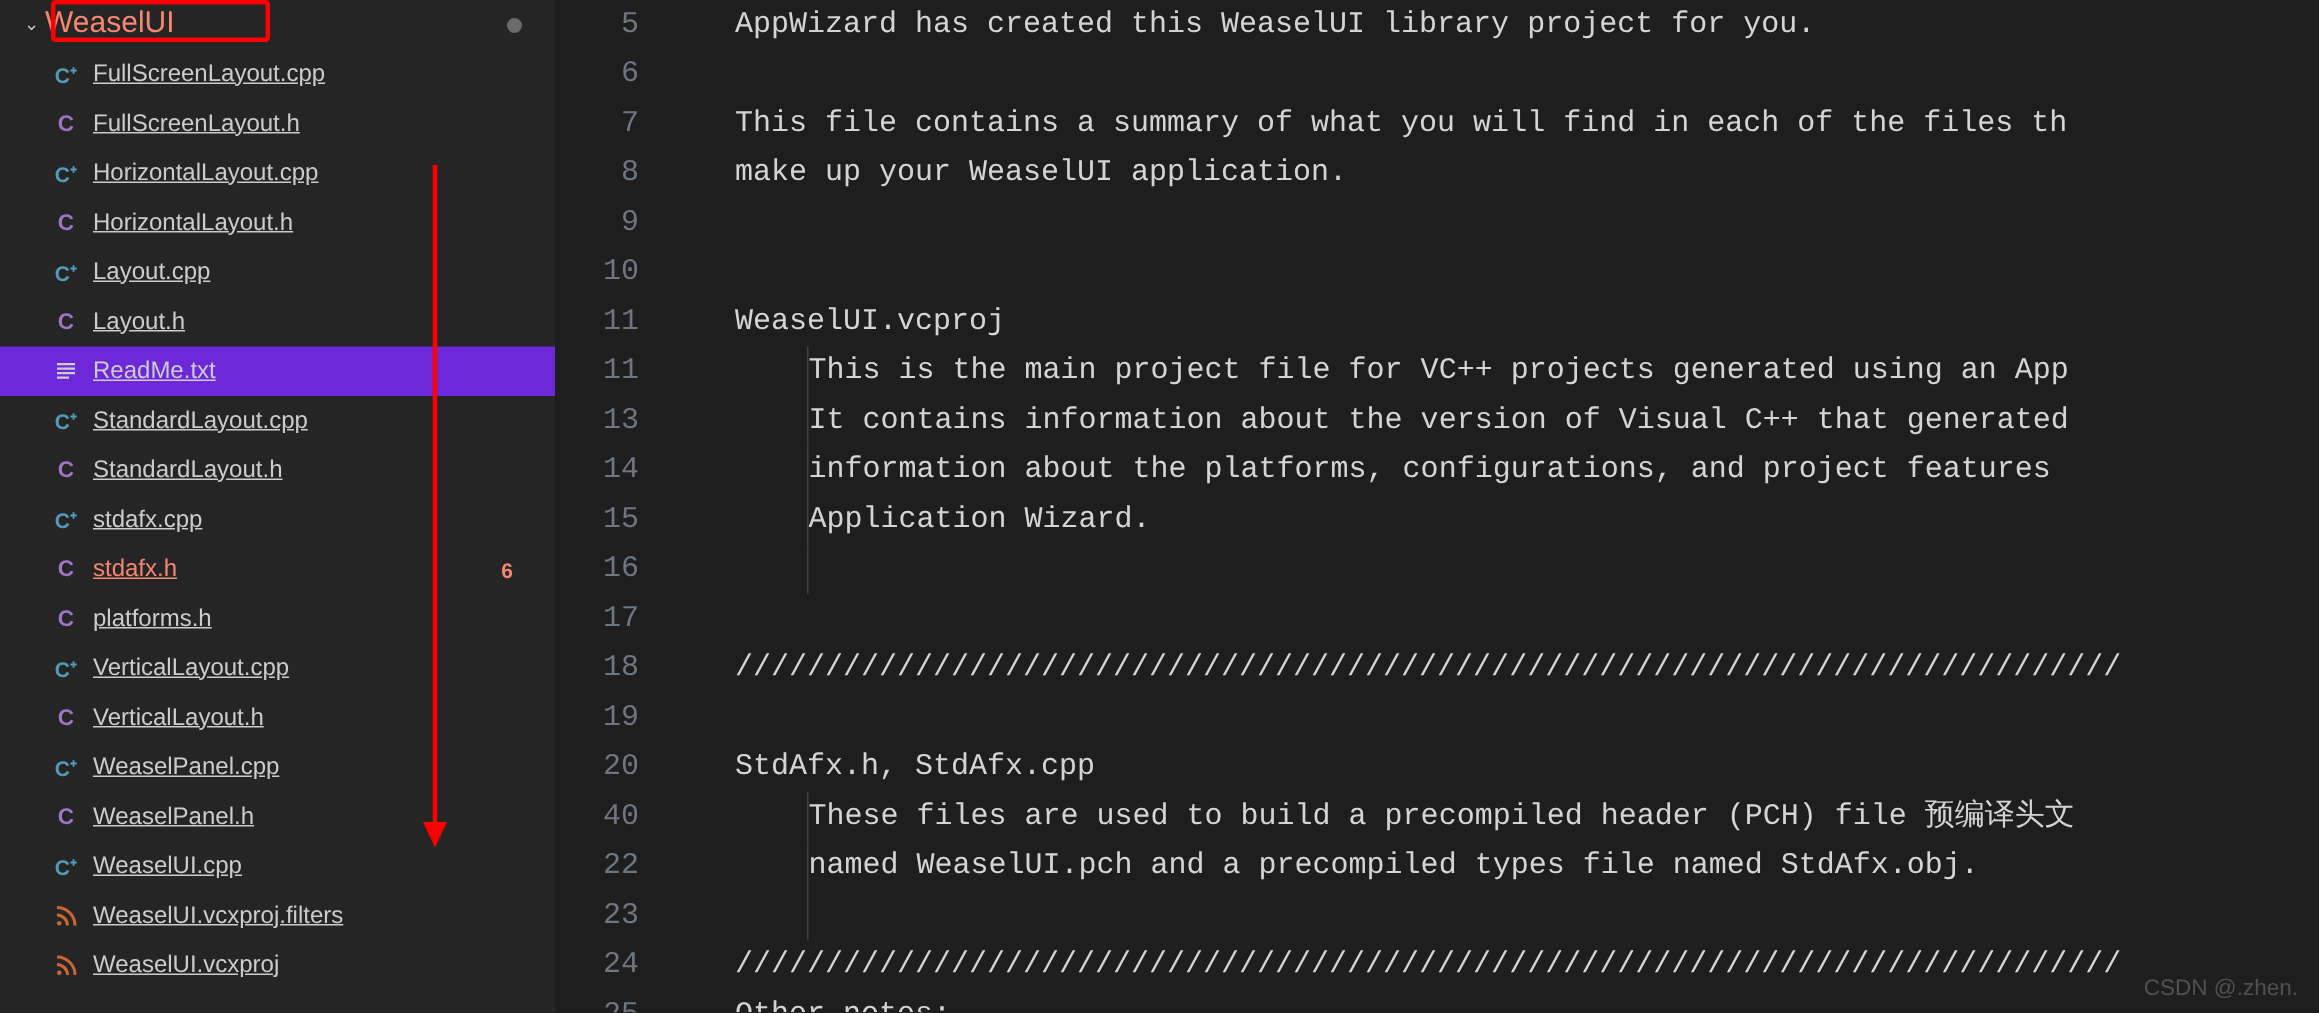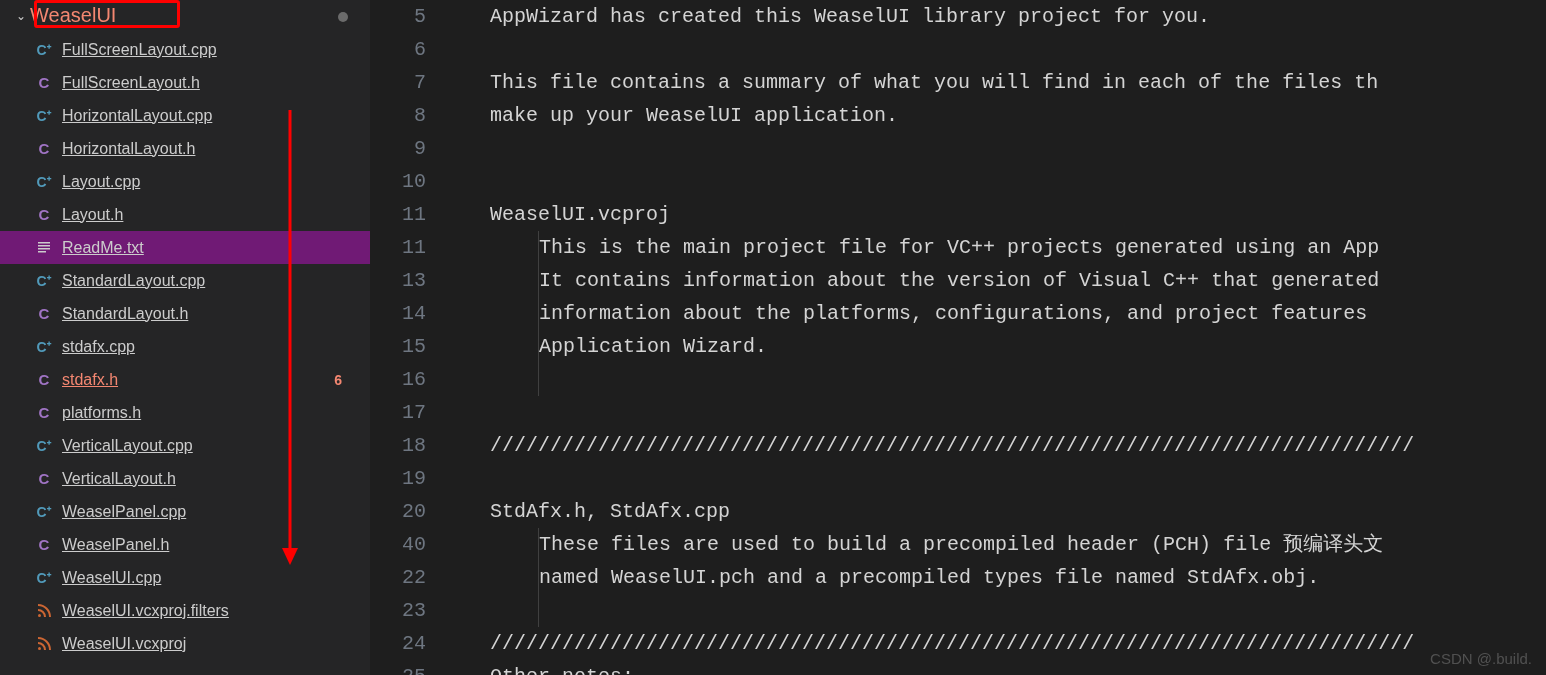--- a/index.html
+++ b/index.html
@@ -58,21 +58,21 @@
     .file-list { padding-top: 2px; }
     .file-item {
       display: flex;
       align-items: center;
       padding: 4px 10px 4px 34px;
       cursor: pointer;
       font-size: 16px;
       height: 33px;
       position: relative;
     }
-    .file-item.active { background: #701a75; }
+    .file-item.active { background: #6d28d9; }
     .file-icon {
       width: 20px;
       height: 20px;
       margin-right: 8px;
       flex-shrink: 0;
       display: flex;
       align-items: center;
       justify-content: center;
     }
     .file-name { color: #cccccc; white-space: nowrap; text-decoration: underline; }
@@ -302,13 +302,13 @@
       <div>20</div>
       <div>40</div>
       <div>22</div>
       <div>23</div>
       <div>24</div>
       <div>25</div>
     </div>
   <div class="code-area" id="code-area"><div>AppWizard has created this WeaselUI library project for you.</div><div></div><div>This file contains a summary of what you will find in each of the files th</div><div>make up your WeaselUI application.</div><div></div><div></div><div>WeaselUI.vcproj</div><div>    <span class="indent-guide"></span>This is the main project file for VC++ projects generated using an App</div><div>    <span class="indent-guide"></span>It contains information about the version of Visual C++ that generated</div><div>    <span class="indent-guide"></span>information about the platforms, configurations, and project features </div><div>    <span class="indent-guide"></span>Application Wizard.</div><div>    <span class="indent-guide"></span></div><div></div><div>/////////////////////////////////////////////////////////////////////////////</div><div></div><div>StdAfx.h, StdAfx.cpp</div><div>    <span class="indent-guide"></span>These files are used to build a precompiled header (PCH) file 预编译头文</div><div>    <span class="indent-guide"></span>named WeaselUI.pch and a precompiled types file named StdAfx.obj.</div><div>    <span class="indent-guide"></span></div><div>/////////////////////////////////////////////////////////////////////////////</div><div>Other notes:</div></div>
 </div>
 
-<div class="watermark">CSDN @.build.</div>
+<div class="watermark">CSDN @.zhen.</div>
 
 </body></html>

